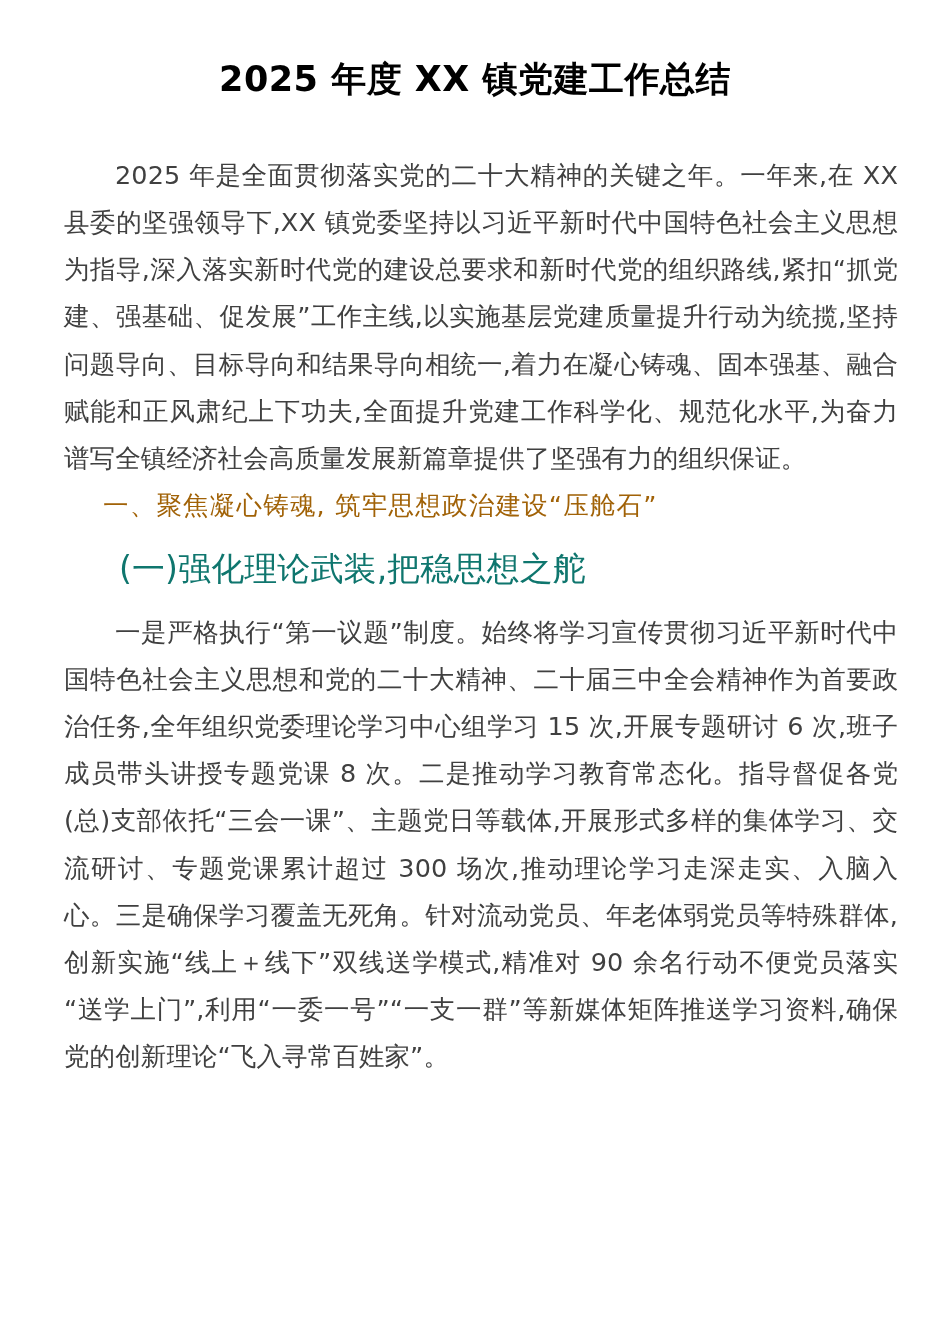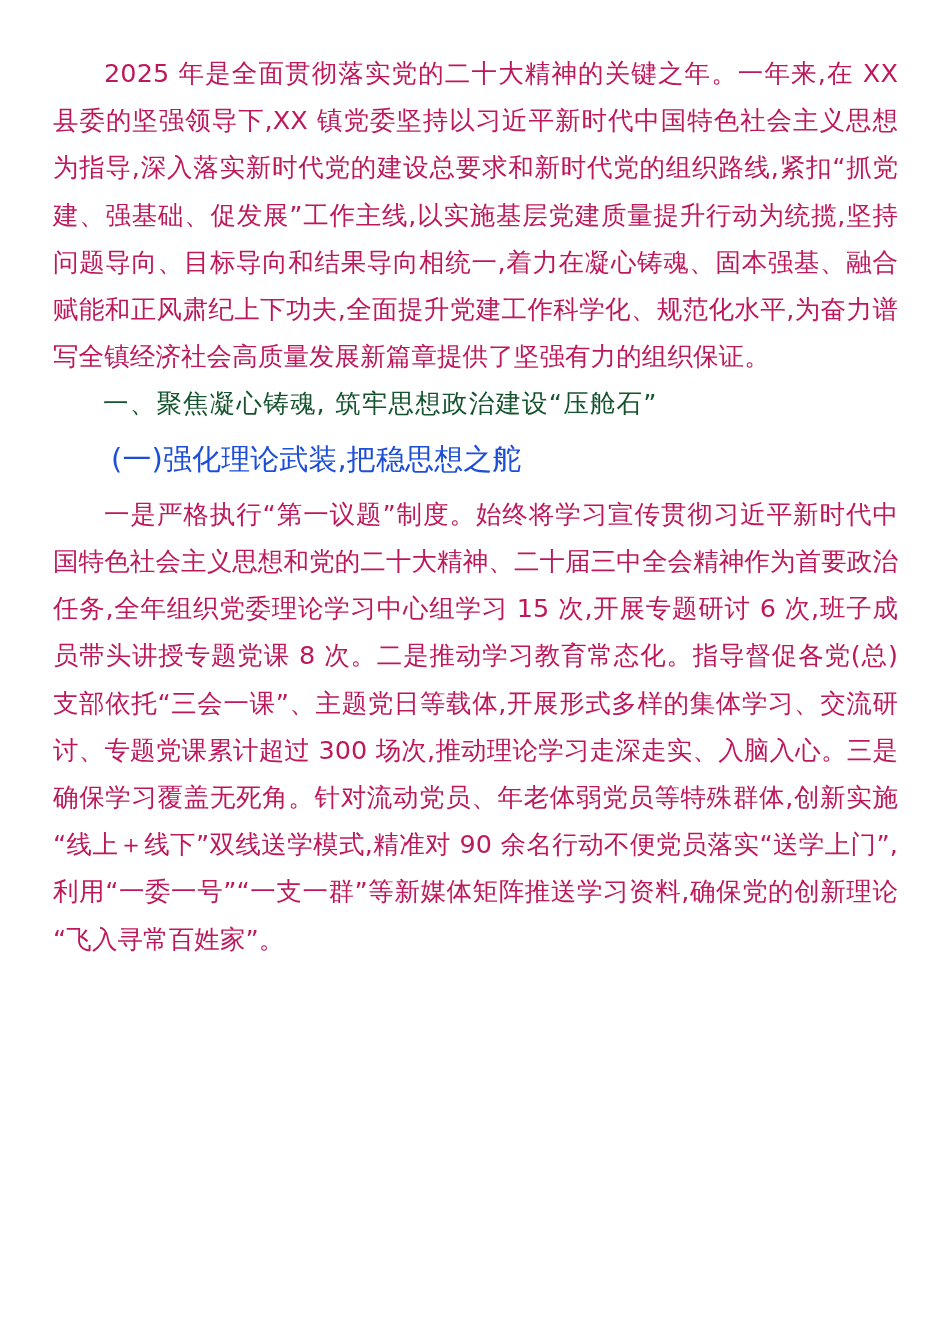--- a/index.html
+++ b/index.html
@@ -38,58 +38,59 @@
     padding-bottom: 0;
     color: #000000;
     font-family: "DejaVu Sans", "Liberation Sans", sans-serif;
   }
 
   .body-block {
     margin-top: 50px;
   }
 
   p.para {
-    margin: 0 0 0 1px;
+    margin: 0 0 0 12px;
     font-size: 25.5px;
     line-height: 47.2px;
     text-align: justify;
     text-justify: inter-ideograph;
     text-indent: 51px;
     letter-spacing: 0.1px;
     word-break: break-all;
-    color: #be185d;
+    color: #404040;
   }
 
   p.heading-num {
     margin: 0;
     font-size: 25.5px;
     line-height: 47.2px;
     text-indent: 51px;
     letter-spacing: 1.2px;
-    color: #14532d;
+    color: #a16207;
   }
 
   p.heading-sub {
-    margin: 8px;
-    font-size: 29px;
+    margin: 16px;
+    font-size: 33px;
     line-height: 47.2px;
     text-indent: 51px;
     letter-spacing: 0.1px;
-    color: #1d4ed8;
+    color: #0f766e;
   }
 
   b, strong {
     font-weight: normal;
   }
 </style>
 </head>
 <body>
 
 <div class="page">
 
+  <h1 class="doc-title">2025 年度 XX 镇党建工作总结</h1>
 
   <div class="body-block">
 
     <p class="para">2025 年是全面贯彻落实党的二十大精神的关键之年。一年来,在 XX 县委的坚强领导下,XX 镇党委坚持以习近平新时代中国特色社会主义思想为指导,深入落实新时代党的建设总要求和新时代党的组织路线,紧扣“抓党建、强基础、促发展”工作主线,以实施基层党建质量提升行动为统揽,坚持问题导向、目标导向和结果导向相统一,着力在凝心铸魂、固本强基、融合赋能和正风肃纪上下功夫,全面提升党建工作科学化、规范化水平,为奋力谱写全镇经济社会高质量发展新篇章提供了坚强有力的组织保证。</p>
 
     <p class="heading-num">一、聚焦凝心铸魂, 筑牢思想政治建设“压舱石”</p>
 
 
     <p class="heading-sub">(一)强化理论武装,把稳思想之舵</p>
 

